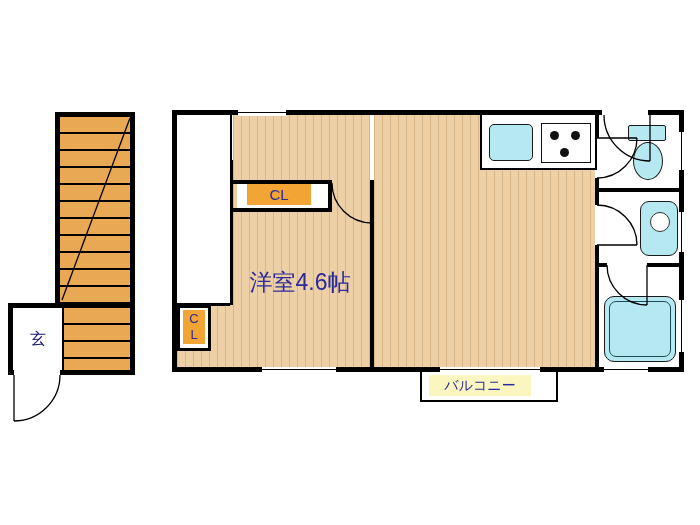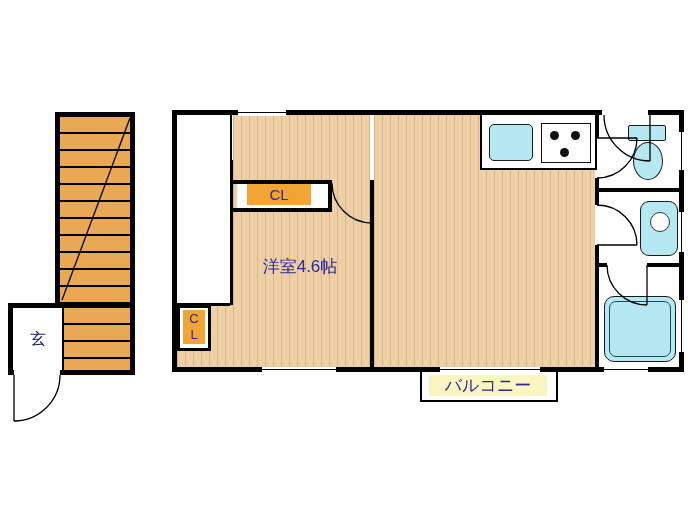--- a/index.html
+++ b/index.html
@@ -87,23 +87,23 @@
   <div class="window-h" style="left:238px;top:110px;width:48px"></div>
   <div class="window-h" style="left:262px;top:367px;width:74px"></div>
   <div class="window-h" style="left:440px;top:367px;width:100px"></div>
   <div class="window-h" style="left:604px;top:367px;width:44px"></div>
   <div class="window-v" style="left:679px;top:132px;height:38px"></div>
   <div class="window-v" style="left:679px;top:212px;height:40px"></div>
   <div class="window-v" style="left:679px;top:300px;height:52px"></div>
   <div class="gap" style="left:602px;top:110px;width:46px;height:5.5px"></div>
 
   <div class="abs" style="left:420px;top:372px;width:134px;height:28px;border:2px solid #000;border-top:none;background:#fff"></div>
-  <div class="lbl" style="left:429px;top:375px;width:118px;height:21px;font-size:17px;background:var(--balcony-label-bg,#fbf5c0)">バルコニー</div>
+  <div class="lbl" style="left:429px;top:375px;width:102px;height:21px;font-size:14px;background:var(--balcony-label-bg,#fbf5c0)">バルコニー</div>
 
-  <div class="lbl" style="left:226px;top:252px;width:148px;height:28px;font-size:17px">洋室4.6帖</div>
+  <div class="lbl" style="left:226px;top:268px;width:148px;height:28px;font-size:23px">洋室4.6帖</div>
 
   <svg class="overlay" width="700" height="525">
     <line x1="62" y1="300" x2="130" y2="118"></line>
     <path d="M 60 375 A 46 46 0 0 1 14 421"></path>
     <line x1="14" y1="375" x2="14" y2="421"></line>
     <path d="M 604 115 A 46 46 0 0 0 650 161"></path>
     <line x1="650" y1="115" x2="650" y2="161"></line>
     <path d="M 332 183 A 40 40 0 0 0 372 223"></path>
     <line x1="372" y1="183" x2="372" y2="223"></line>
     <path d="M 597 178 A 40 40 0 0 0 637 138"></path>

